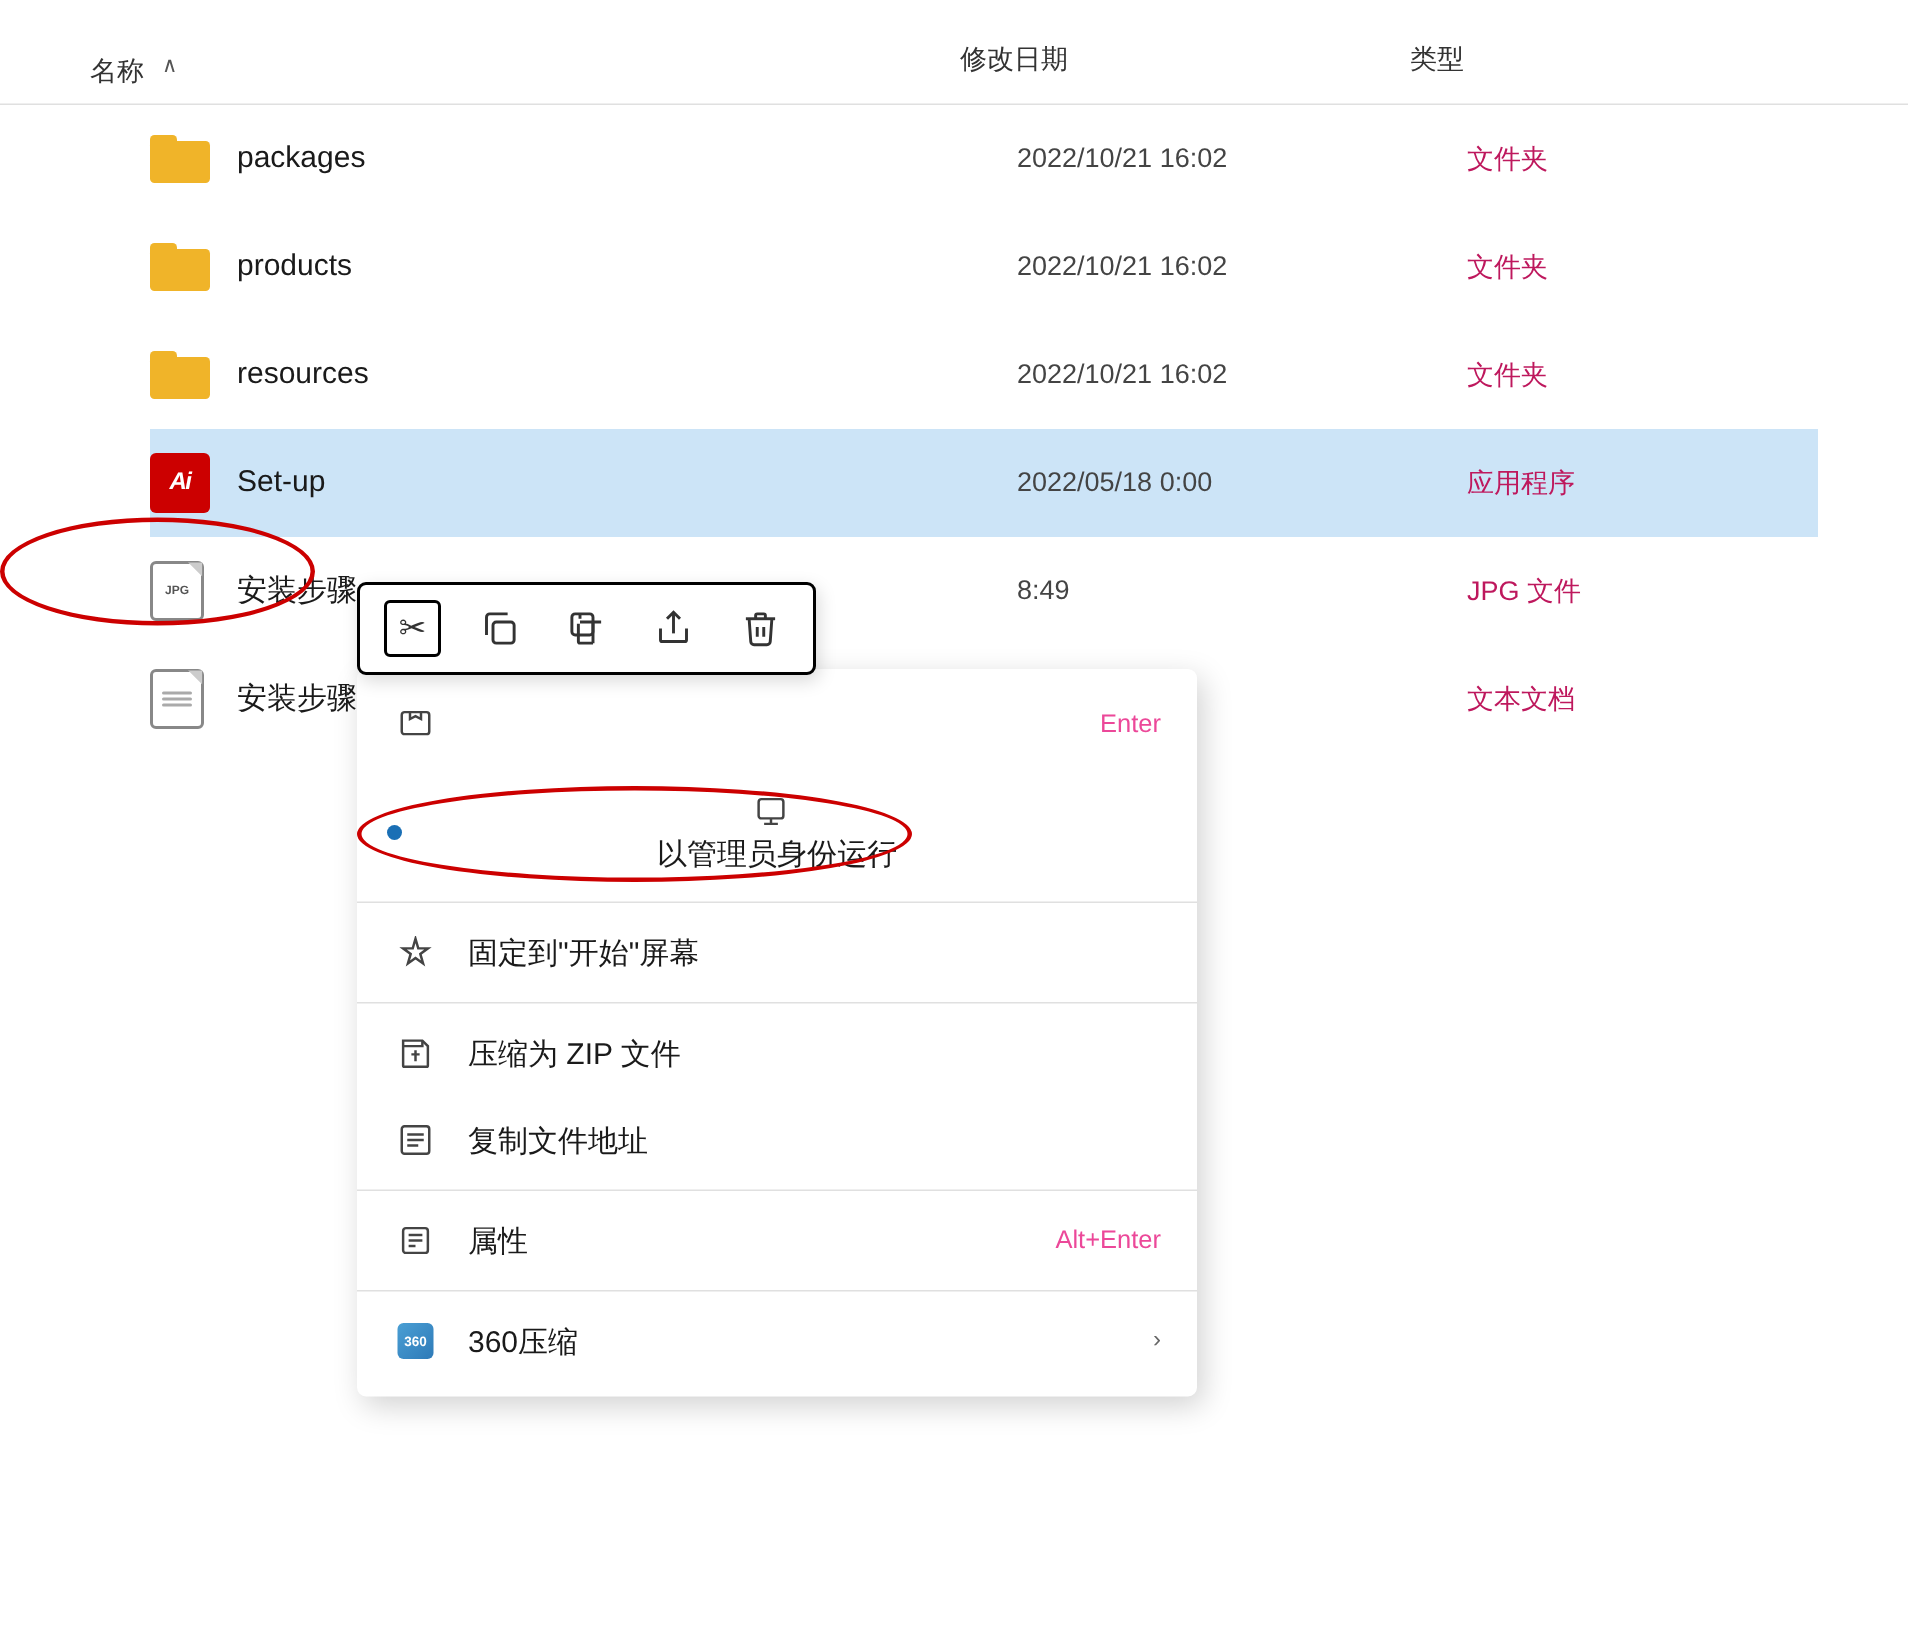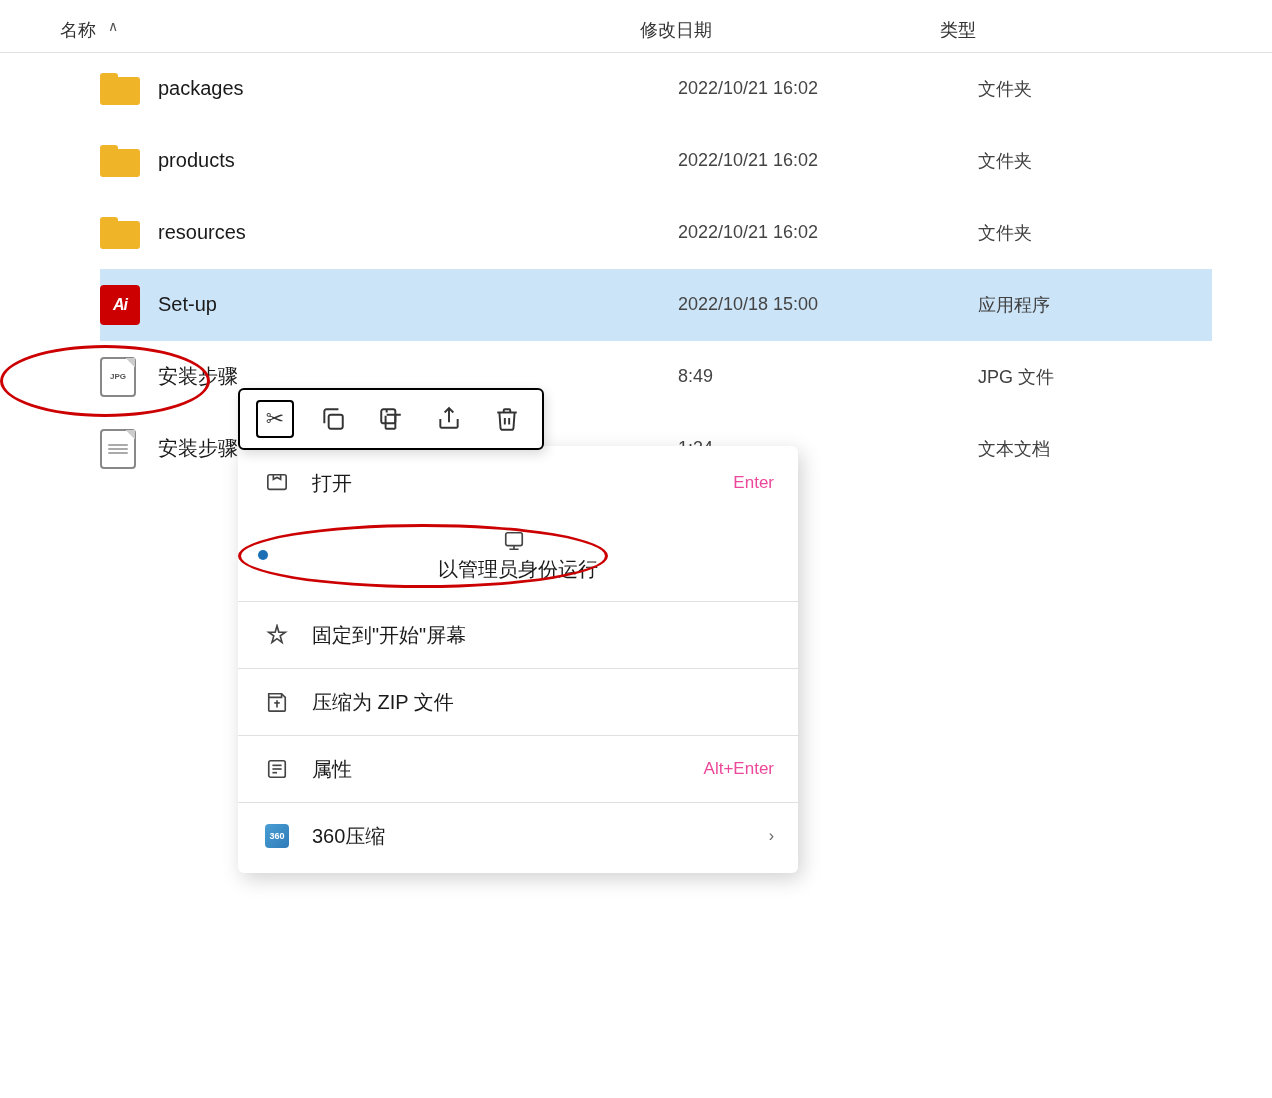--- a/index.html
+++ b/index.html
@@ -20,41 +20,41 @@
       position: relative;
     }
 
     
     .header-row {
       display: flex;
       align-items: center;
       padding: 18px 60px 10px 60px;
       border-bottom: 1px solid #e0e0e0;
     }
-    .col-name { flex: 0 0 580px; font-size: 18px; color: #333; display: flex; gap: 8px; }
+    .col-name { flex: 0 0 580px; font-size: 18px; color: #333; display: flex; gap: 8px; margin-top: 17px; }
     .col-date { flex: 0 0 300px; font-size: 18px; color: #333; }
     .col-type { flex: 1; font-size: 18px; color: #333; }
     .sort-arrow { font-size: 14px; color: #555; margin-left: 4px; }
 
     
     .file-list { padding: 0 60px; margin-left: 40px; }
 
     .file-row {
       display: flex;
       align-items: center;
       height: 72px;
       border-bottom: 1px solid transparent;
       cursor: default;
     }
     .file-row.selected { background: #cce4f7; }
 
     .file-icon { width: 40px; height: 40px; margin-right: 18px; flex-shrink: 0; }
     .file-name { flex: 0 0 520px; font-size: 20px; color: #1a1a1a; }
     .file-date { flex: 0 0 300px; font-size: 18px; color: #444; }
-    .file-type { flex: 1; font-size: 18px; color: #404040; }
+    .file-type { flex: 1; font-size: 18px; color: #be185d; }
 
     
     .folder-icon {
       width: 40px;
       height: 36px;
       position: relative;
     }
     .folder-icon::before {
       content: '';
       position: absolute;
@@ -314,21 +314,21 @@
       <div class="file-name">resources</div>
       <div class="file-date">2022/10/21 16:02</div>
       <div class="file-type">文件夹</div>
     </div>
 
     <div class="file-row selected">
       <div class="file-icon">
         <div class="adobe-icon">Ai</div>
       </div>
       <div class="file-name">Set-up</div>
-      <div class="file-date">2022/10/18 15:00</div>
+      <div class="file-date">2022/05/18 0:00</div>
       <div class="file-type">应用程序</div>
     </div>
 
     <div class="file-row">
       <div class="file-icon">
         <div class="jpg-icon">
             <span style="font-size:8px;color:#555;">JPG</span>
           </div>
       </div>
       <div class="file-name">安装步骤</div>
@@ -387,21 +387,20 @@
 
   <div class="context-menu">
 
     <div class="menu-item">
       <div class="menu-item-icon">
         <svg width="22" height="22" viewBox="0 0 24 24" fill="none" stroke="#444" stroke-width="1.8">
           <rect x="2" y="3" width="20" height="16" rx="2"></rect>
           <path d="M8 3v5l4-2 4 2V3"></path>
         </svg>
       </div>
-      <span class="menu-item-label">打开</span>
       <span class="menu-item-shortcut">Enter</span>
     </div>
 
     <div class="menu-item" style="position:relative;flex-direction:column;">
       <div class="blue-dot"></div>
       <div class="menu-item-icon" style="margin-left:12px;">
         <svg width="22" height="22" viewBox="0 0 24 24" fill="none" stroke="#444" stroke-width="1.8">
           <rect x="3" y="3" width="18" height="14" rx="2"></rect>
           <path d="M7 21h10M12 17v4"></path>
         </svg>
@@ -427,20 +426,31 @@
         <svg width="22" height="22" viewBox="0 0 24 24" fill="none" stroke="#444" stroke-width="1.8">
           <path d="M3 3h14l4 4v14a1 1 0 0 1-1 1H4a1 1 0 0 1-1-1V3z"></path>
           <polyline points="17 3 17 7 3 7"></polyline>
           <line x1="12" y1="10" x2="12" y2="18"></line>
           <line x1="9" y1="13" x2="15" y2="13"></line>
         </svg>
       </div>
       <span class="menu-item-label">压缩为 ZIP 文件</span>
     </div>
 
+    <div class="menu-item">
+      <div class="menu-item-icon">
+        <svg width="22" height="22" viewBox="0 0 24 24" fill="none" stroke="#444" stroke-width="1.8">
+          <rect x="2" y="2" width="20" height="20" rx="2"></rect>
+          <line x1="6" y1="8" x2="18" y2="8"></line>
+          <line x1="6" y1="12" x2="18" y2="12"></line>
+          <line x1="6" y1="16" x2="14" y2="16"></line>
+        </svg>
+      </div>
+      <span class="menu-item-label">复制文件地址</span>
+    </div>
 
     <div class="menu-divider"></div>
 
     <div class="menu-item">
       <div class="menu-item-icon">
         <svg width="22" height="22" viewBox="0 0 24 24" fill="none" stroke="#444" stroke-width="1.8">
           <rect x="3" y="3" width="18" height="18" rx="2"></rect>
           <line x1="7" y1="8" x2="17" y2="8"></line>
           <line x1="7" y1="12" x2="17" y2="12"></line>
           <line x1="7" y1="16" x2="12" y2="16"></line>

